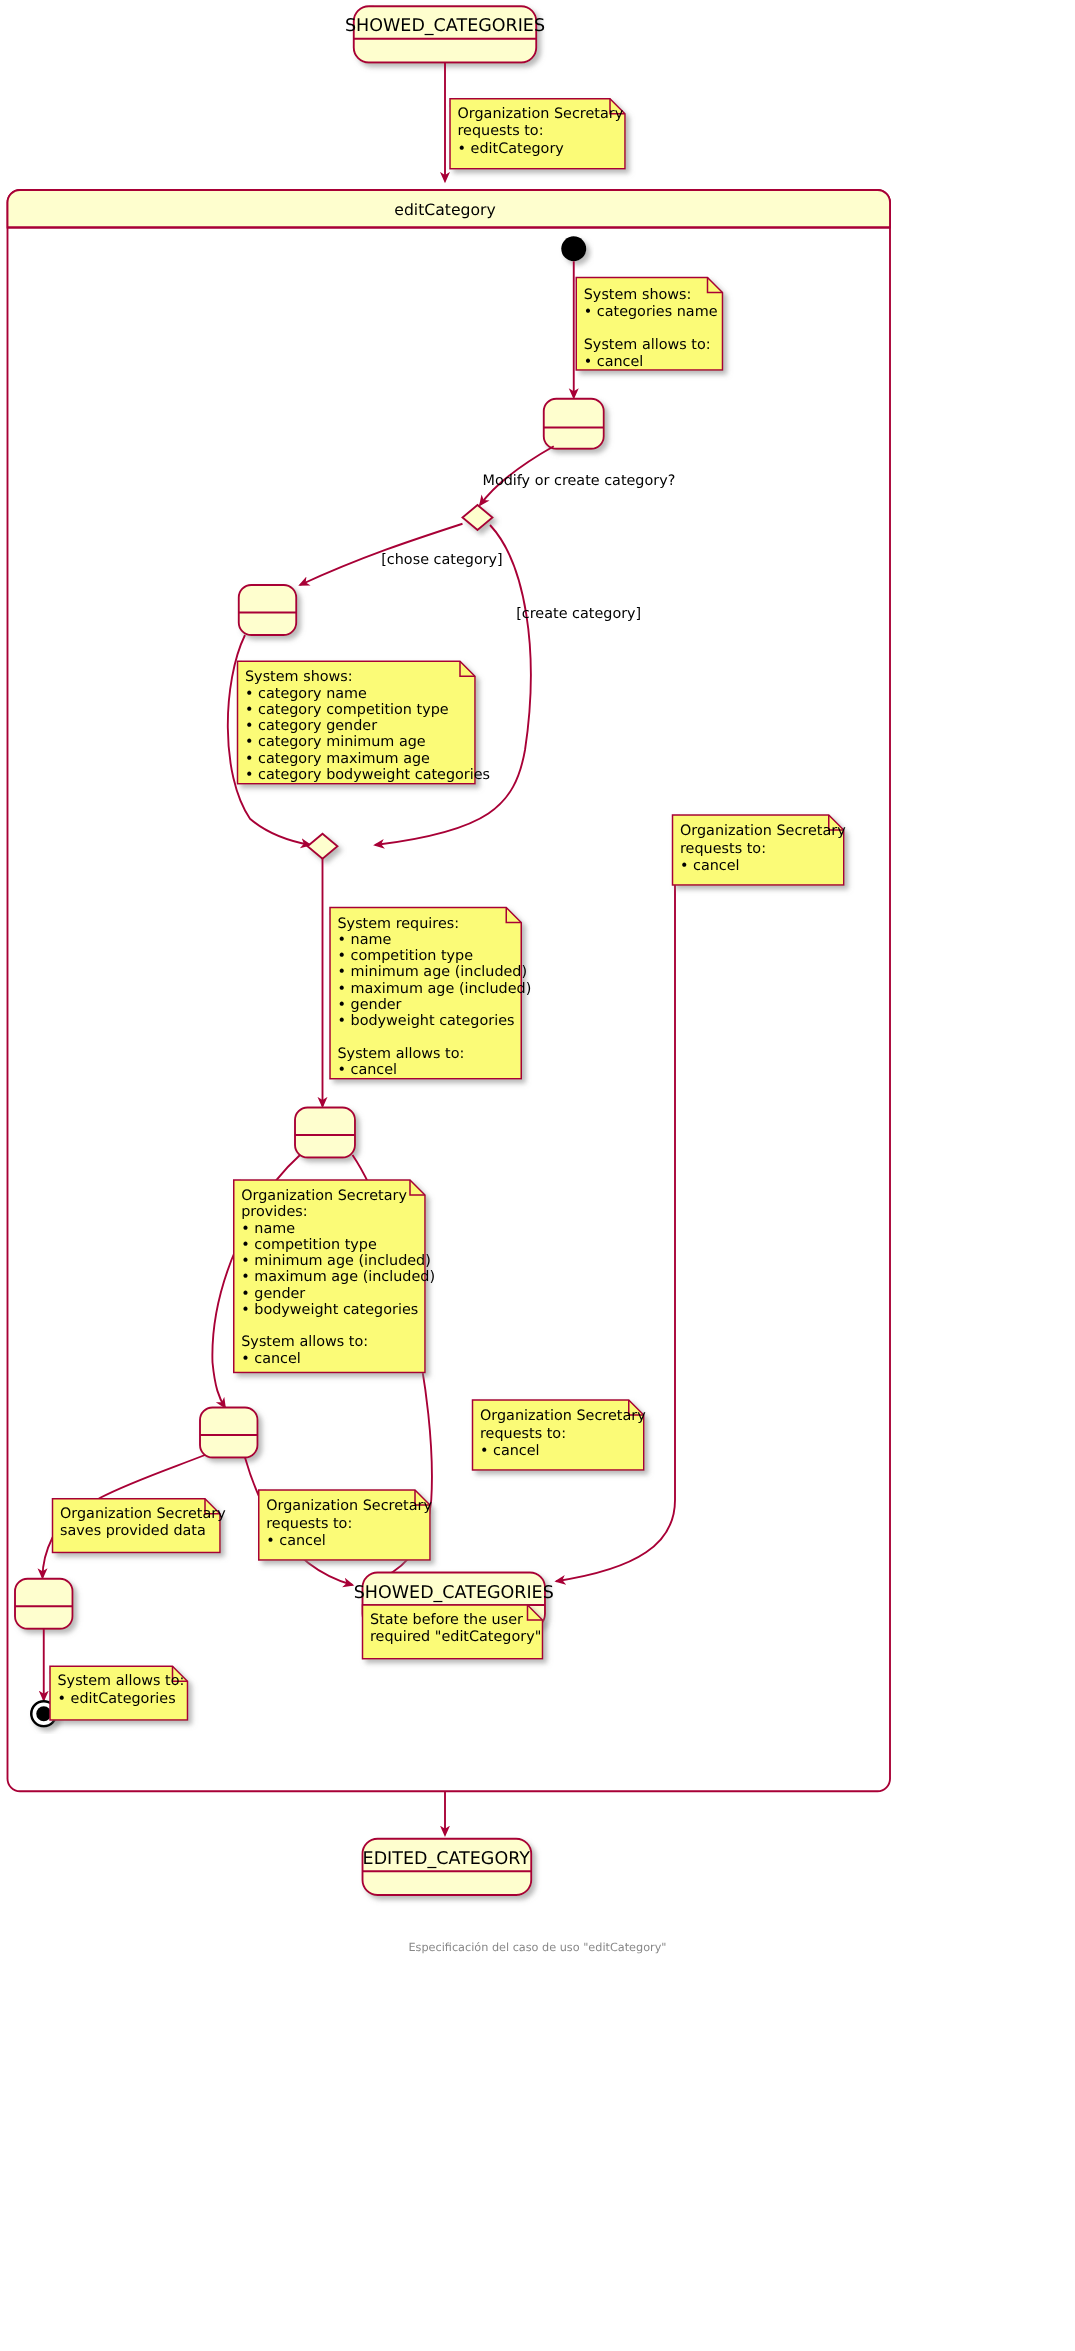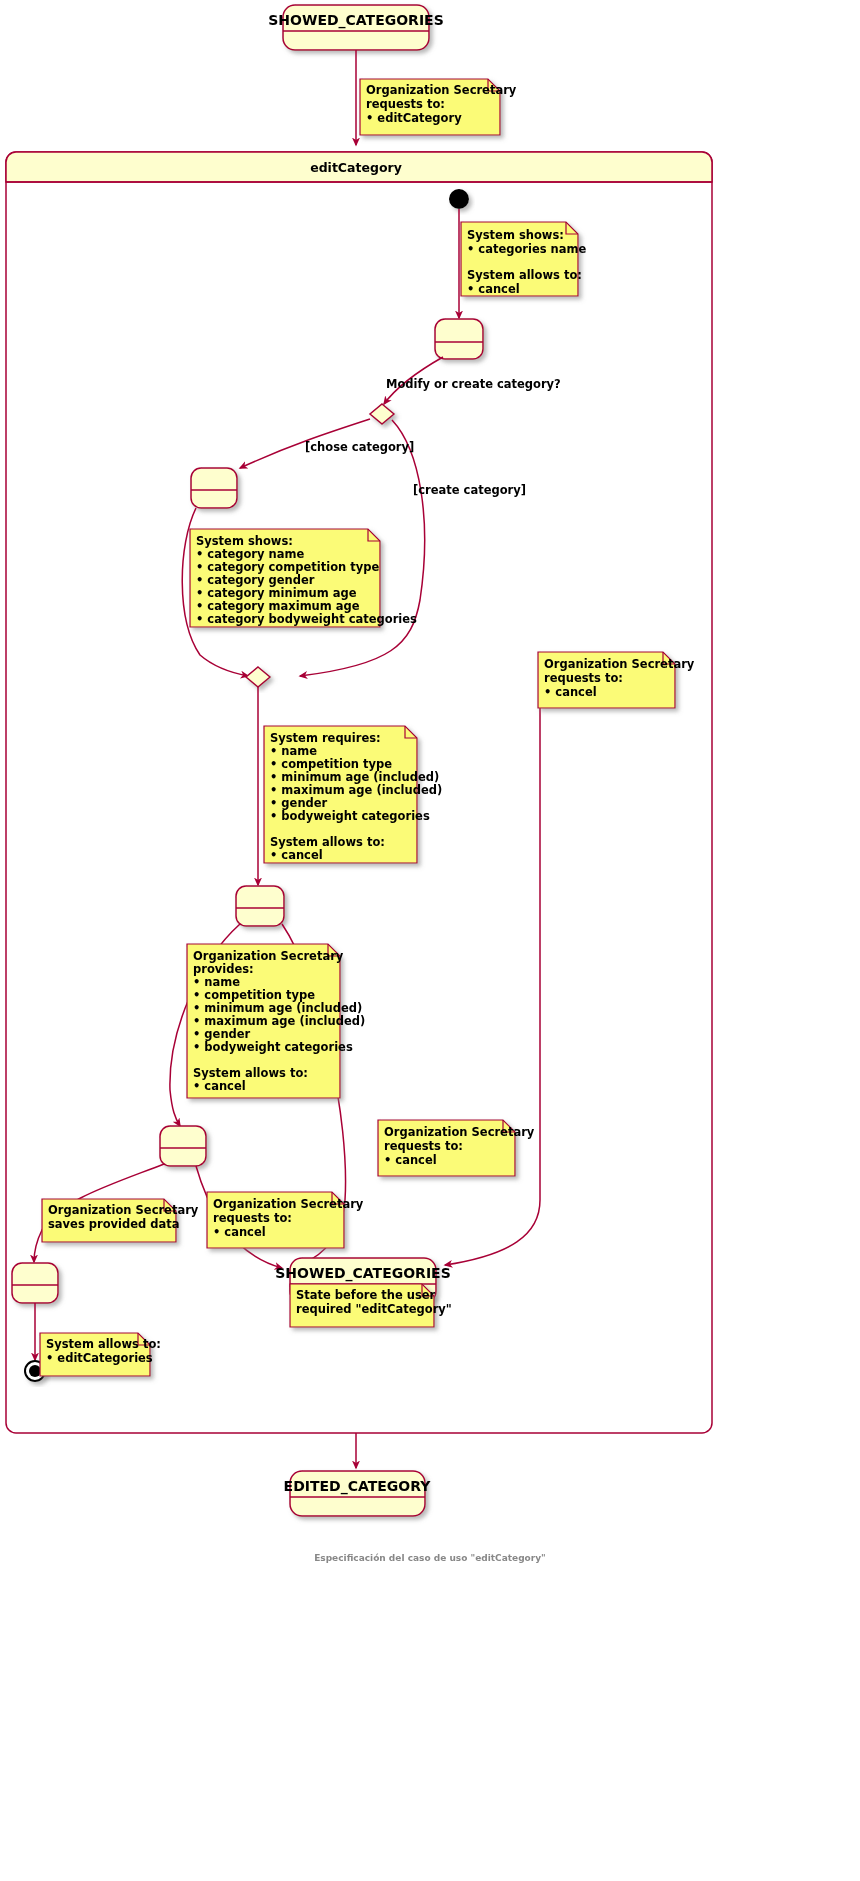--- a/index.html
+++ b/index.html
@@ -10,21 +10,20 @@
   body {
     width: 860px;
     height: 1881px;
     font-family: "DejaVu Sans", sans-serif;
     overflow: hidden;
   }
   #diagram {
     position: relative;
     width: 860px;
     height: 1881px;
-    font-weight: bold;
   }
   svg.layer {
     position: absolute;
     top: 0;
     left: 0;
     width: 860px;
     height: 1881px;
   }
   .note-text, .state-text, .edge-label, .caption-text {
     font-family: "DejaVu Sans", sans-serif;

